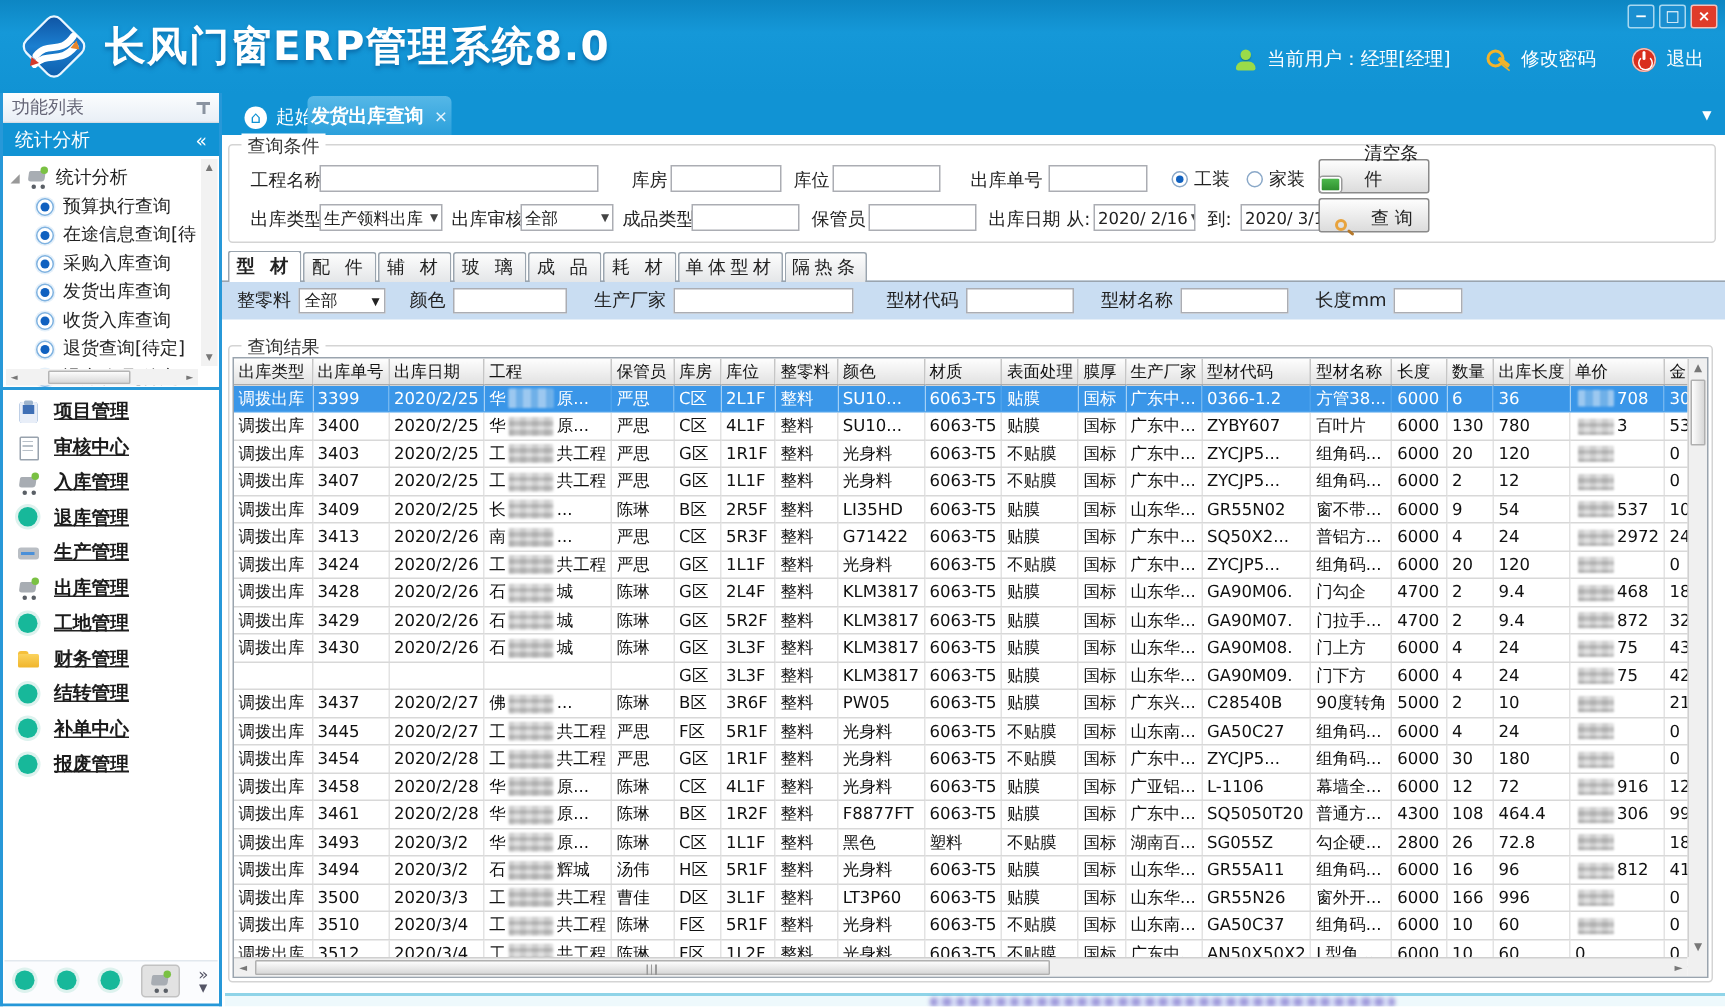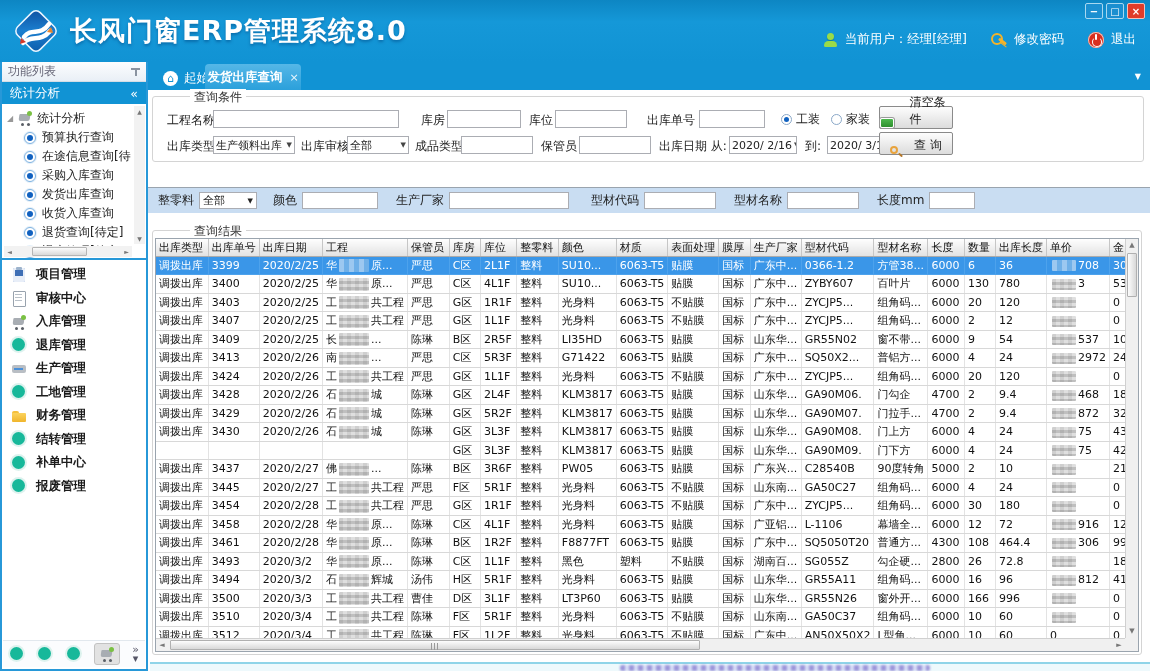--- a/index.html
+++ b/index.html
@@ -60,21 +60,21 @@
     border:1px solid #7fb2e0; position:relative; box-shadow:0 0 0 1px #e4f0fa; }
   .dot-blue::after { content:""; position:absolute; left:2px; top:2px; width:6px; height:6px;
     border-radius:50%; background:#1061c0; }
   .tree-vscroll { position:absolute; right:1px; top:2px; bottom:14px; width:11px; background:#f2f2f2; }
   .tree-hscroll { position:absolute; left:2px; right:14px; bottom:1px; height:11px; background:#f2f2f2; }
   .mini-arrow { position:absolute; color:#777; font-size:6px; line-height:11px; width:11px; text-align:center; }
   .tree-vscroll .up { top:0; } .tree-vscroll .down { bottom:0; }
   .tree-hscroll .left { left:0; } .tree-hscroll .right { right:0; }
   .tree-hthumb { position:absolute; left:28px; width:55px; top:1px; bottom:1px;
     background:linear-gradient(#fcfcfc,#d9d9d9); border:1px solid #b5b5b5; border-radius:1px; }
-  .menu { padding:3px 0 0 0; }
+  .menu { padding:3px 0 0 0;text-decoration:underline; }
   .menu-item { height:23.5px; display:flex; align-items:center; gap:9px; padding:0 9px;
     font-weight:bold; color:#1c1c1c; font-size:12.5px; white-space:nowrap; }
   .menu-footer { position:absolute; bottom:2px; left:1px; right:1px; height:27px; display:flex;
     align-items:center; justify-content:space-around; background:#fbfcfe; border-top:1px solid #e2e8ee; }
   .menu-footer .more { color:#556; font-size:11px; line-height:9px; text-align:center; }
   .cart-btn { width:26px; height:22px; background:#e2e2e2; border:1px solid #c2c2c2; border-radius:3px;
     display:flex; align-items:center; justify-content:center; }
   
   .ic { width:16px; height:16px; position:relative; flex:none; }
   .ic i { display:none; }
@@ -118,21 +118,21 @@
     display:flex; align-items:center; justify-content:center; font-size:11px; line-height:15px; }
   .tab-active { position:absolute; left:57px; top:2px; height:26px; width:96px;
     background:linear-gradient(#55b7e7,#2ba0db); border-radius:4px 4px 0 0; color:#fff;
     font-weight:bold; display:flex; align-items:center; justify-content:center; gap:7px; font-size:12.5px; }
   .tab-close { font-weight:normal; color:#e8f5fd; font-size:11px; }
   .tab-dropdown { position:absolute; right:9px; top:10px; color:#fff; font-size:8px; }
   
   .content { position:absolute; left:148px; top:90px; right:0; bottom:0; background:#fff; }
   .group { position:absolute; border:1px solid #d4d4d4; border-radius:3px; }
   .group-legend { position:absolute; top:-8px; left:8px; background:#fff; padding:0 4px;
-    color:#333; font-size:12px;margin-left:29px; }
+    color:#333; font-size:12px; }
   .query-group { left:4px; top:6px; right:6px; height:66px; }
   .q-label { position:absolute; font-size:12px; color:#222; white-space:nowrap; }
   .q-input { position:absolute; height:18px; border:1px solid #abadb3; background:#fff;
     font-size:11px; padding:0 3px; font-family:inherit; }
   .dd { position:absolute; height:18px; border:1px solid #abadb3; background:#fff; font-size:11px;
     display:flex; align-items:center; padding:0 2px; white-space:nowrap; overflow:hidden; }
   .dd .arrow { margin-left:auto; font-size:7px; color:#444; padding-left:2px; }
   .radio { display:inline-flex; align-items:center; gap:4px; position:absolute; font-size:12px; }
   .radio .rb { width:11px; height:11px; border-radius:50%; border:1px solid #8aa8c8; background:#fff; position:relative; }
   .radio.checked .rb::after { content:""; position:absolute; left:2px; top:2px; width:5px; height:5px;
@@ -307,20 +307,26 @@
       </div>
       <div class="menu-item">
         <span class="ic ic-dot"></span>
         <span>退库管理</span>
       </div>
       <div class="menu-item">
         <span class="ic ic-machine"></span>
         <span>生产管理</span>
       </div>
       <div class="menu-item">
+        <span class="ic ic-cart-out">
+          <i></i>
+        </span>
+        <span>出库管理</span>
+      </div>
+      <div class="menu-item">
         <span class="ic ic-dot"></span>
         <span>工地管理</span>
       </div>
       <div class="menu-item">
         <span class="ic ic-folder"></span>
         <span>财务管理</span>
       </div>
       <div class="menu-item">
         <span class="ic ic-dot"></span>
         <span>结转管理</span>
@@ -410,20 +416,30 @@
     <div class="dd" style="left:674px;top:39px;width:68px">
       <span>2020/ 3/16</span>
       <span class="arrow">▼</span>
     </div>
     <div class="btn" style="left:726px;top:35px;width:74px">
       <span class="ic-search"></span>
       <span>查 询</span>
     </div>
   </div>
 
+  <div class="mat-tabs">
+      <span class="mat-tab active">型 材</span>
+      <span class="mat-tab">配 件</span>
+      <span class="mat-tab">辅 材</span>
+      <span class="mat-tab">玻 璃</span>
+      <span class="mat-tab">成 品</span>
+      <span class="mat-tab">耗 材</span>
+      <span class="mat-tab">单体型材</span>
+      <span class="mat-tab">隔热条</span>
+    </div>
 
   <div class="filter-row">
     <span class="f-label">整零料</span>
     <div class="f-dd" style="width:58px">
       <span>全部</span>
       <span class="arrow">▼</span>
     </div>
     <span class="f-label" style="margin-left:16px">颜色</span>
     <input class="f-input" style="width: 76px;" value="">
     <span class="f-label" style="margin-left:18px">生产厂家</span>

